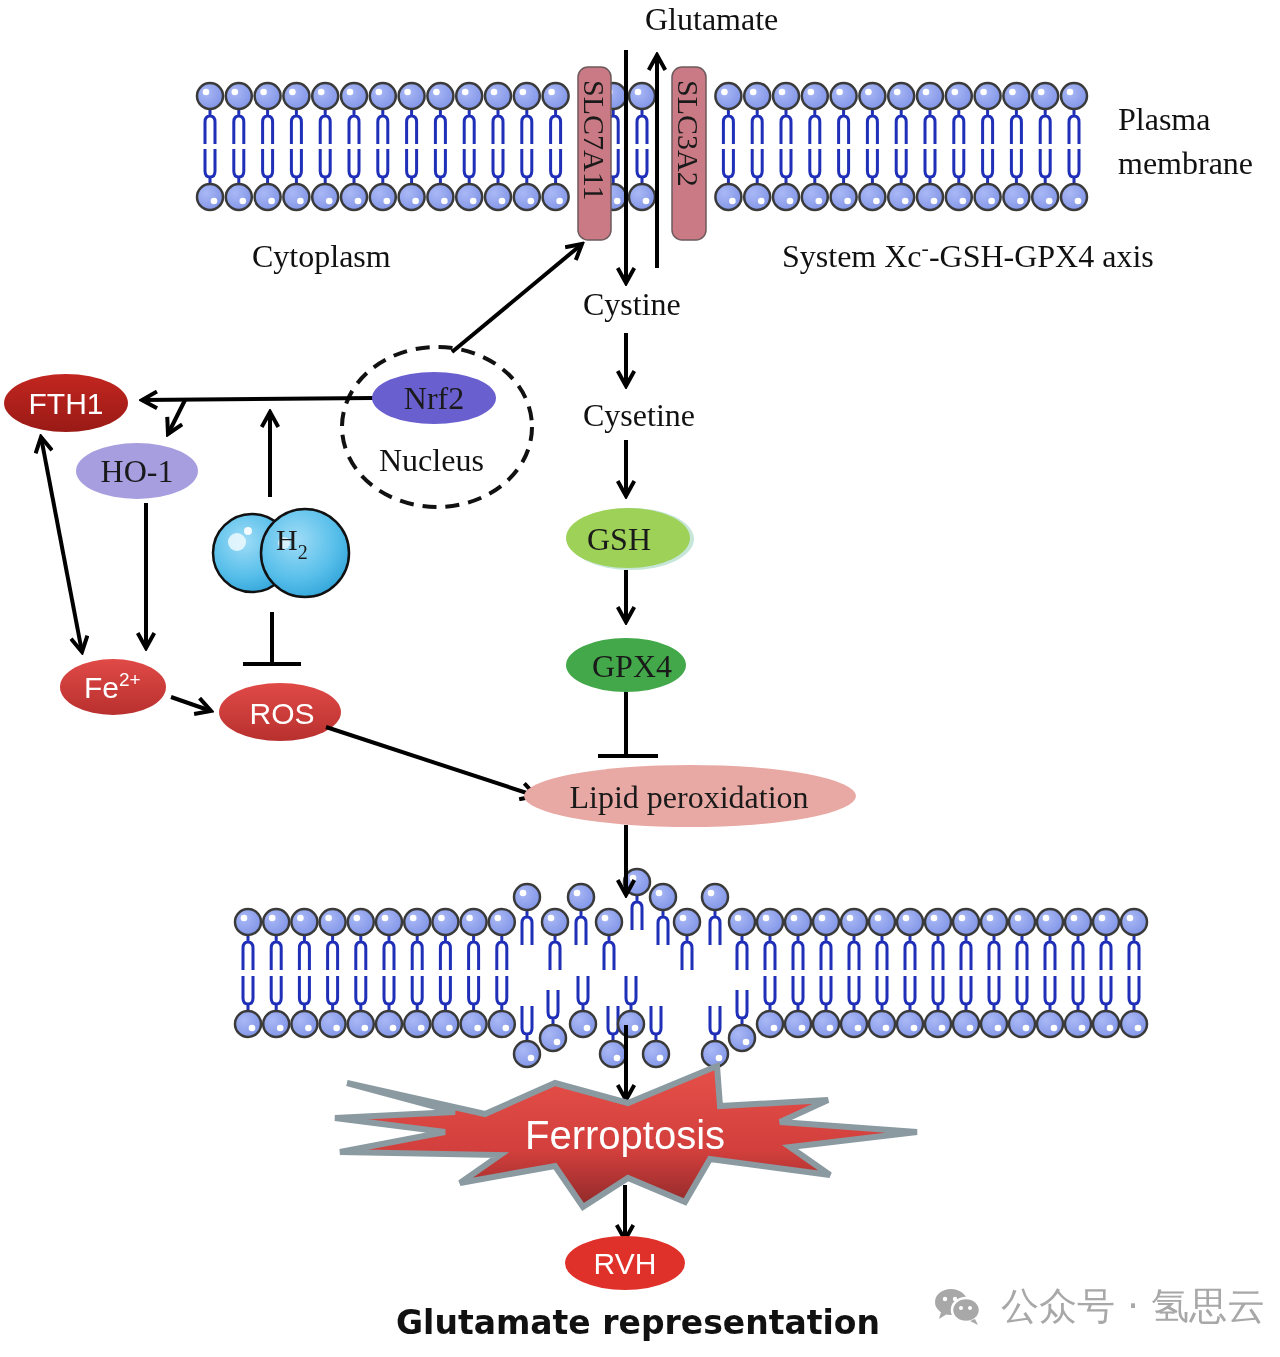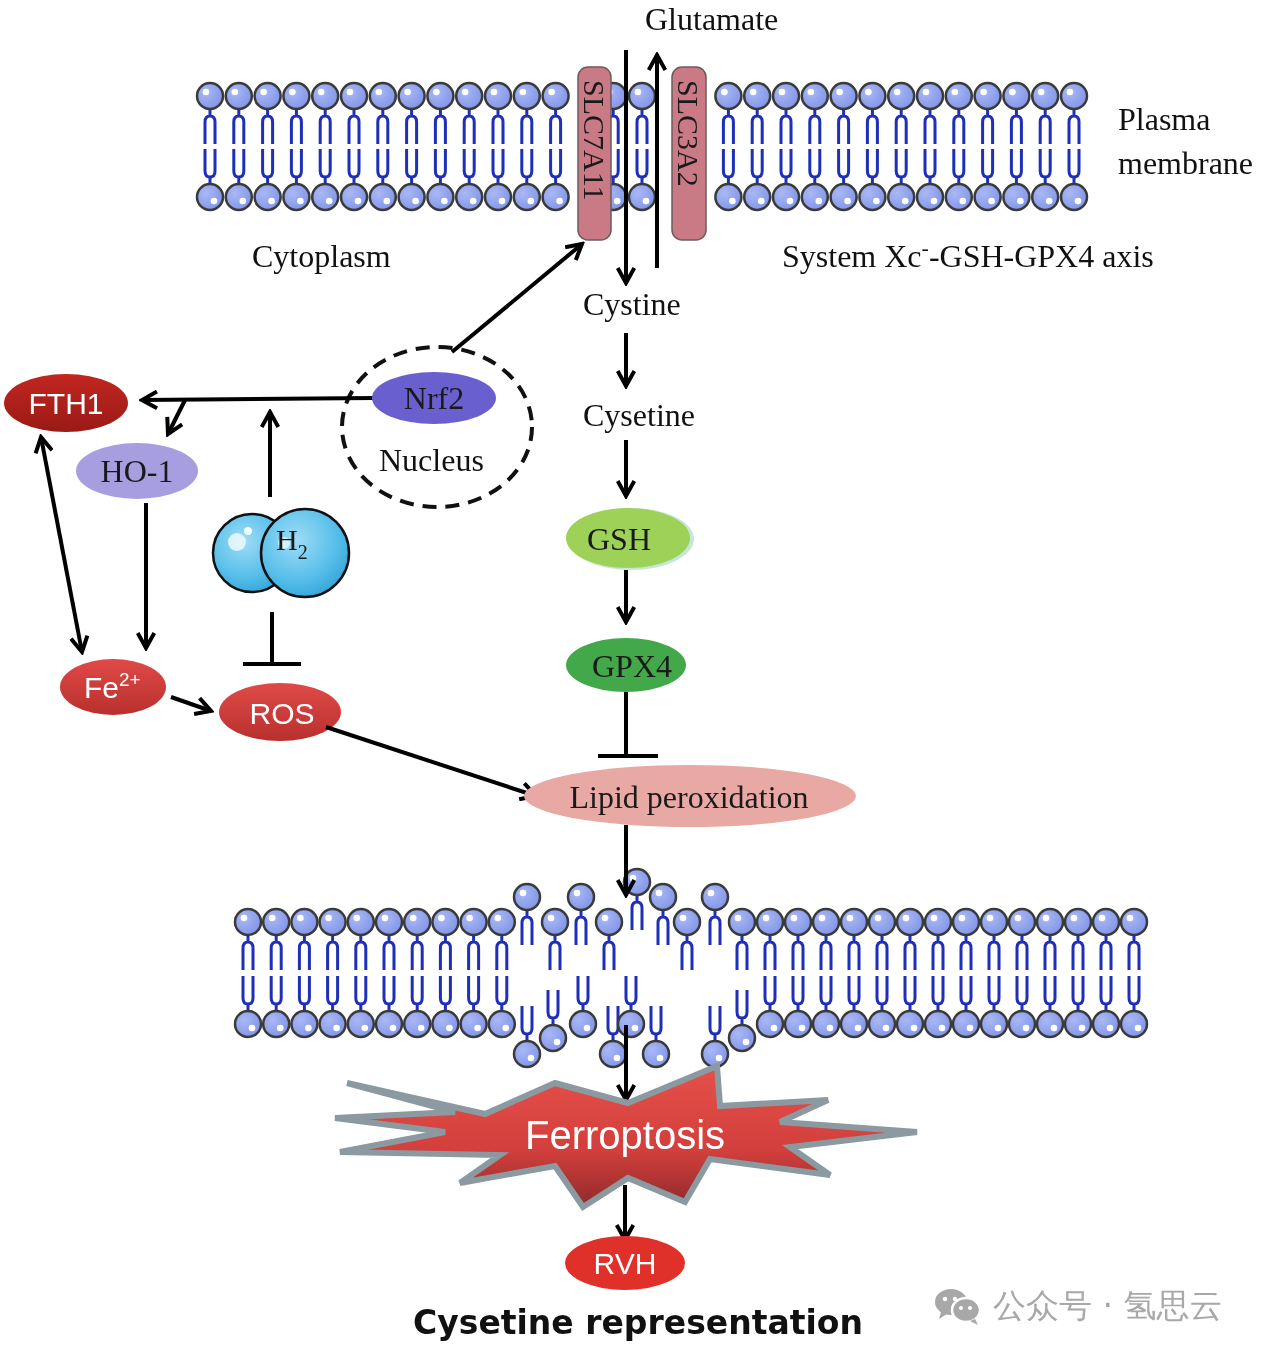--- a/index.html
+++ b/index.html
@@ -7,22 +7,22 @@
   #diagram { position:absolute; left:0; top:0; width:1280px; height:1357px; }
   .serif { font-family:"Liberation Serif","DejaVu Serif",serif; }
   .sans { font-family:"Liberation Sans","DejaVu Sans",sans-serif; }
   .lbl { font-family:"Liberation Serif","DejaVu Serif",serif; font-size:32px; fill:#111; }
   .node-serif { font-family:"Liberation Serif","DejaVu Serif",serif; font-size:32px; fill:#1a1a1a; }
   .node-sans { font-family:"Liberation Sans","DejaVu Sans",sans-serif; font-size:30px; fill:#ffffff; }
   .arrow { stroke:#000; stroke-width:4; fill:none; }
   #caption { position:absolute; left:0; width:1280px; top:1303px; text-align:center; padding-left:0;
     font-family:"DejaVu Sans","Liberation Sans",sans-serif; font-weight:bold; font-size:33px; color:#111; letter-spacing:0px; }
   #caption span { display:inline-block; margin-left:-4px; }
-  #watermark { position:absolute; left:933px; top:1284px; height:44px; display:flex; align-items:center; gap:10px;
-    font-family:"DejaVu Sans","Liberation Sans",sans-serif; font-size:33px; color:#a8a8a8;justify-content:space-between; }
+  #watermark { position:absolute; left:933px; top:1284px; height:44px; display:flex; align-items:center; gap:18px;
+    font-family:"DejaVu Sans","Liberation Sans",sans-serif; font-size:38px; color:#a8a8a8;justify-content:space-between; }
 </style>
 </head>
 <body>
 
 <svg id="diagram" width="1280" height="1357" viewBox="0 0 1280 1357" xmlns="http://www.w3.org/2000/svg">
   <defs>
     <marker id="ah" viewBox="0 0 12 12" refX="10" refY="6" markerWidth="5" markerHeight="5" orient="auto-start-reverse" markerUnits="strokeWidth">
       <path d="M1,1 L10,6 L1,11" fill="none" stroke="#000" stroke-width="2.4" stroke-linejoin="miter"></path>
     </marker>
     <radialGradient id="headGrad" cx="0.35" cy="0.35" r="0.75">
@@ -778,21 +778,21 @@
   </g>
 
   <line x1="625" y1="1185" x2="625" y2="1240" class="arrow" marker-end="url(#ah)"></line>
 
   <g>
     <ellipse cx="625" cy="1263" rx="60" ry="27" fill="#e0302a"></ellipse>
     <text class="node-sans" x="625" y="1274" text-anchor="middle">RVH</text>
   </g>
 </svg>
 
-<div id="caption"><span>Cysetine representation</span></div>
+<div id="caption"><span>Glutamate representation</span></div>
 
 <div id="watermark">
   <svg width="50" height="40" viewBox="0 0 50 40">
     <ellipse cx="18" cy="16" rx="16" ry="13" fill="#a8a8a8"></ellipse>
     <path d="M8,26 L6,33 L14,28 Z" fill="#a8a8a8"></path>
     <ellipse cx="33" cy="24" rx="14" ry="12" fill="#a8a8a8" stroke="#fff" stroke-width="2.5"></ellipse>
     <path d="M42,33 L45,39 L37,35 Z" fill="#a8a8a8"></path>
     <circle cx="12" cy="13" r="2.2" fill="#fff"></circle>
     <circle cx="22" cy="13" r="2.2" fill="#fff"></circle>
     <circle cx="28" cy="22" r="2" fill="#fff"></circle>

